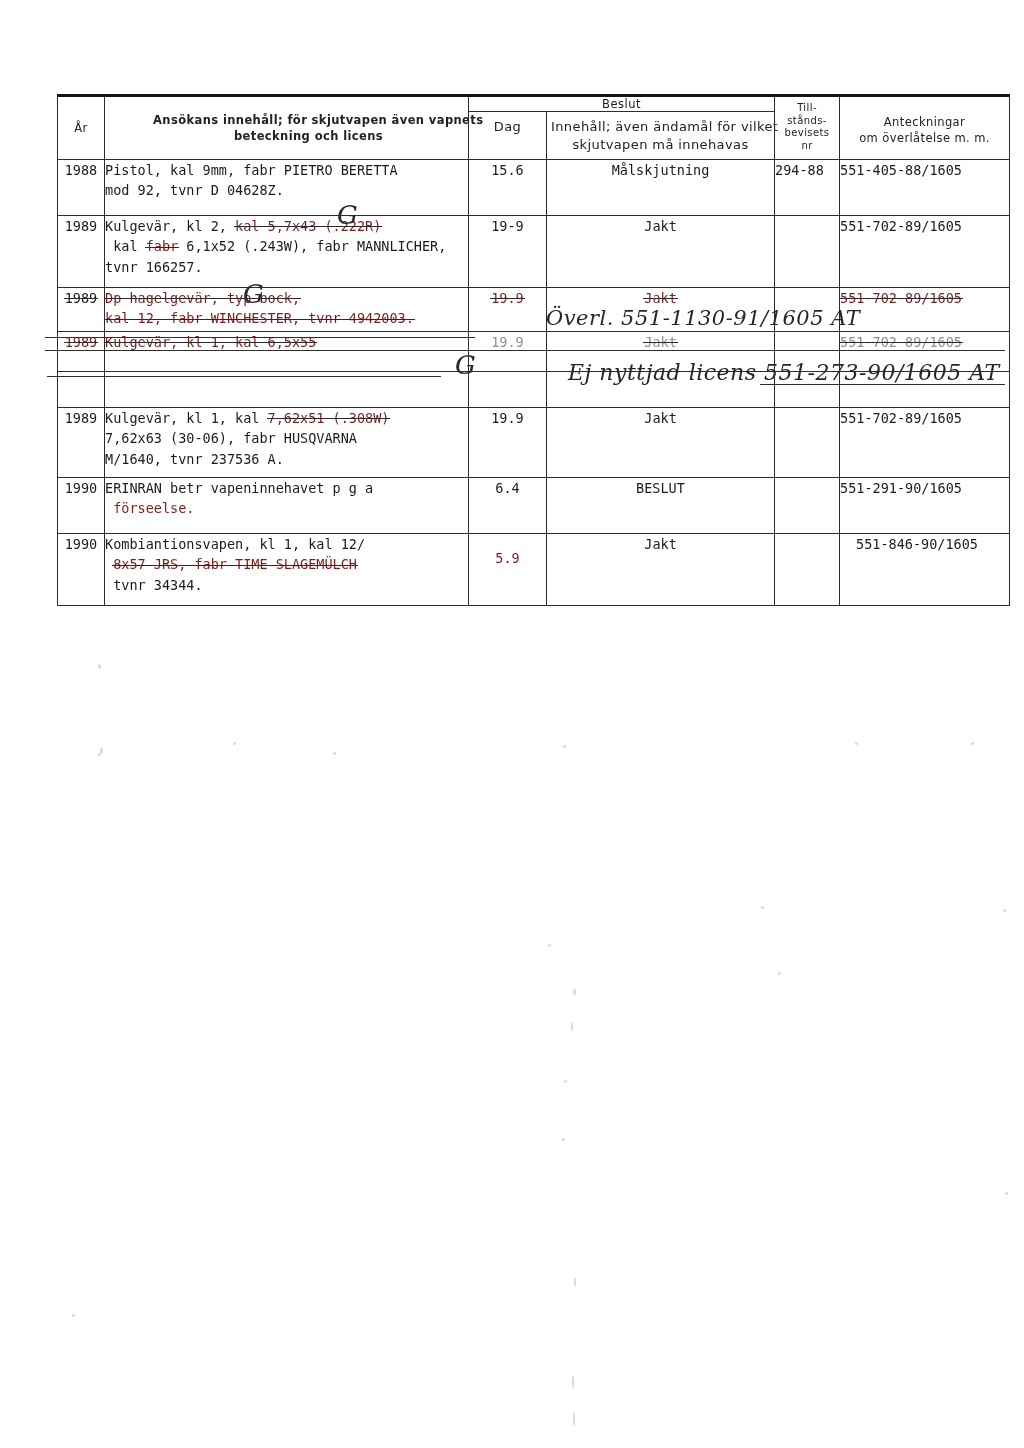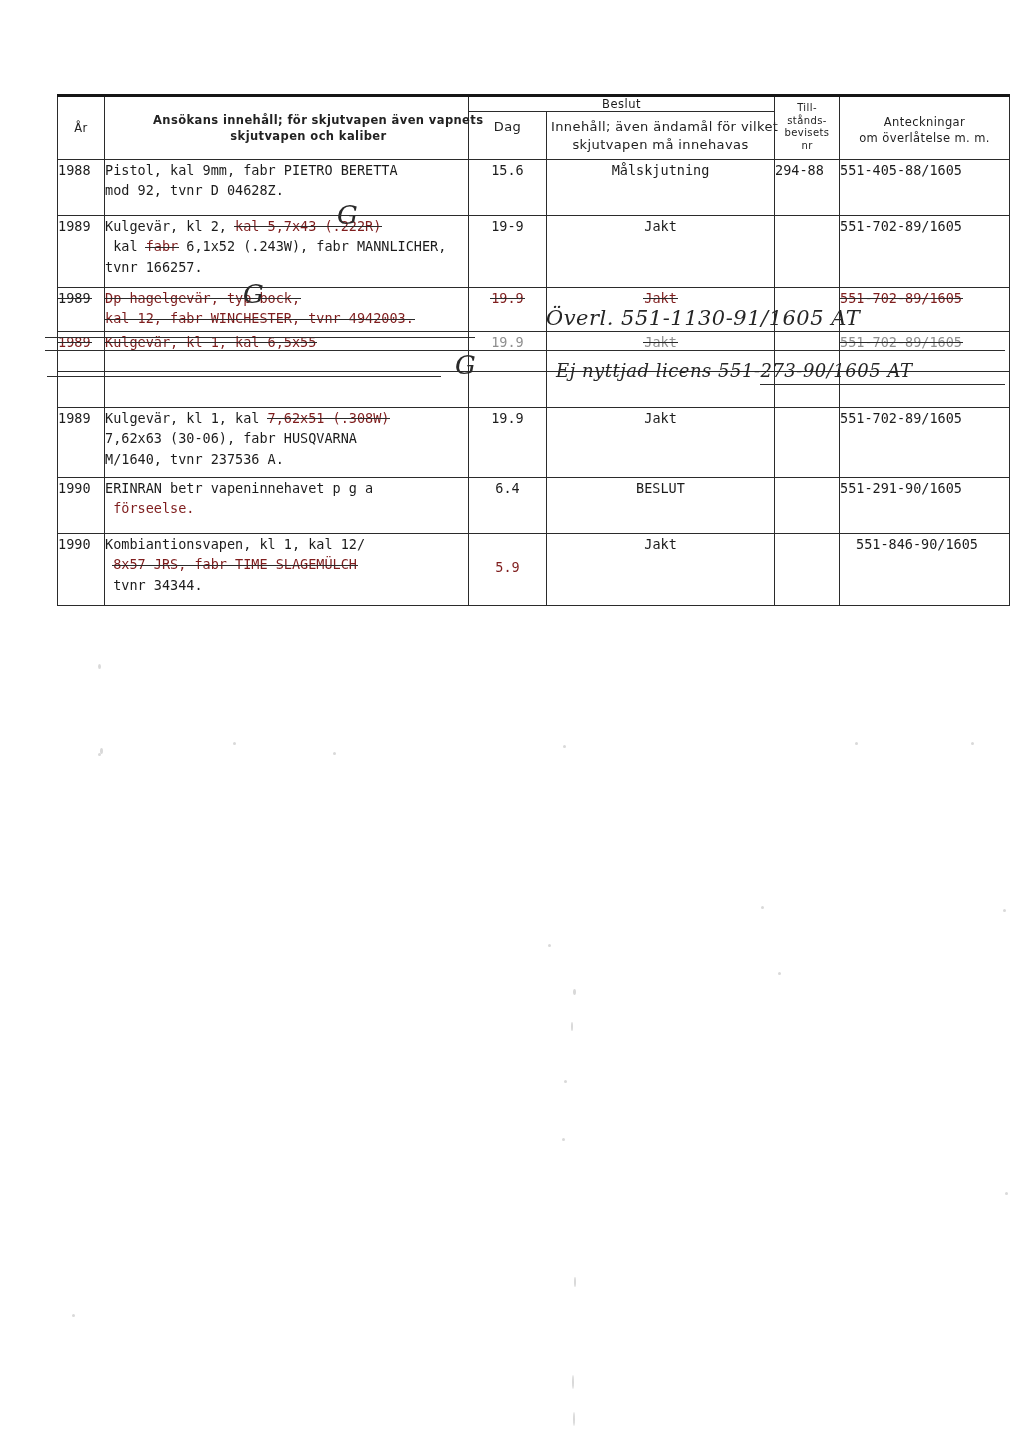--- a/index.html
+++ b/index.html
@@ -83,21 +83,21 @@
   .hcell.ansok  { padding-top: 16px; padding-left: 48px; }
 
   
   tbody td {
     font-family: "DejaVu Sans Mono", monospace;
     font-size: 13.5px;
     line-height: 1.5;
     color: #1c1c1c;
   }
   .cell-pad { padding: 4px 5px 5px 6px; }
-  .c-year  { text-align: left;   padding: 4px 2px 4px 4px; font-size: 13.5px; }
+  .c-year  { text-align: center;   padding: 4px 2px 4px 4px; font-size: 13.5px; }
   .c-dag   { text-align: center; }
   .c-inneh { text-align: center; }
   .c-till  { text-align: left; padding-left: 8px; }
   .c-antec { text-align: left; padding-left: 7px; }
 
   .strike {
     position: relative;
     white-space: pre;
   }
   .strike::after {
@@ -123,21 +123,21 @@
 
   
   .hand {
     font-family: "DejaVu Serif", serif;
     font-style: italic;
     color: #262626;
     position: absolute;
     white-space: nowrap;
     letter-spacing: .5px;
   }
-  .hand.md { font-size: 18px; }
+  .hand.md { font-size: 22px; margin-left: 12px; }
   .hand.lg { font-size: 21px; font-style: italic; }
 
   .squiggle {
     position: absolute;
     font-family: "DejaVu Serif", serif;
     font-style: italic;
     font-size: 26px;
     color: #2a2a2a;
   }
 </style>
@@ -153,21 +153,21 @@
       <col class="col-dag">
       <col class="col-innehall">
       <col class="col-till">
       <col class="col-antec">
     </colgroup>
     <thead>
       <tr>
         <th rowspan="2" class="hcell ar">År</th>
         <th rowspan="2" class="hcell ansok bold">
           <span class="line">Ansökans innehåll; för skjutvapen även vapnets</span>
-          <span class="line">skjutvapen och kaliber</span>
+          <span class="line">beteckning och licens</span>
         </th>
         <th colspan="2" class="beslut-top">Beslut</th>
         <th rowspan="2" class="hcell till">
           <span class="line">Till-</span>
           <span class="line">stånds-</span>
           <span class="line">bevisets</span>
           <span class="line">nr</span>
         </th>
         <th rowspan="2" class="hcell antec">
           <span class="line">Anteckningar</span>
@@ -267,21 +267,21 @@
       </tr>
 
       <tr style="height:72px">
         <td class="c-year">1990</td>
         <td class="cell-pad">
           <span class="line">Kombiantionsvapen, kl 1, kal 12/</span>
           <span class="line faded">&nbsp;<span class="strike">8x57 JRS, fabr TIME SLAGEMÜLCH</span></span>
           <span class="line">&nbsp;<span>tvnr 34344.</span></span>
         </td>
         <td class="cell-pad c-dag">
-            <span class="faded" style="display:block;margin-top:23px">5.9</span>
+            <span class="faded" style="display:block;margin-top:14px">5.9</span>
           </td>
         <td class="cell-pad c-inneh">Jakt</td>
         <td class="cell-pad c-till"></td>
         <td class="cell-pad c-antec" style="padding-left:16px"><span>551-846-90/1605</span></td>
       </tr>
 
     </tbody>
   </table>
 
   <div class="cross-rule" style="left:45px; top:350px; width:960px;"></div>

